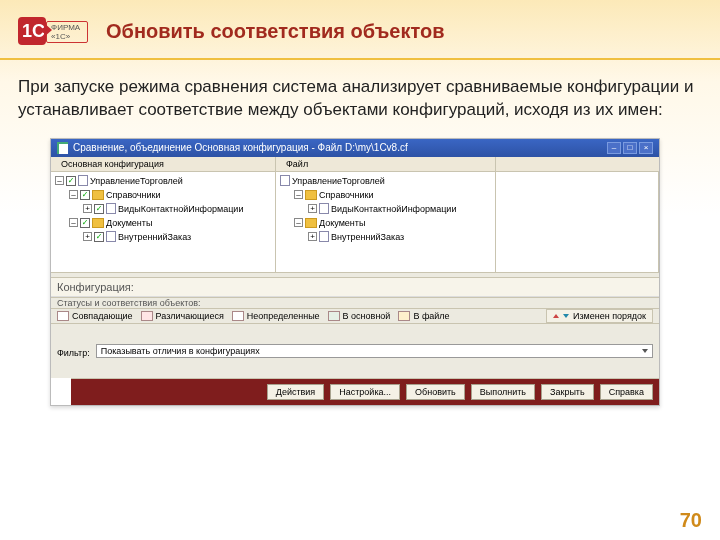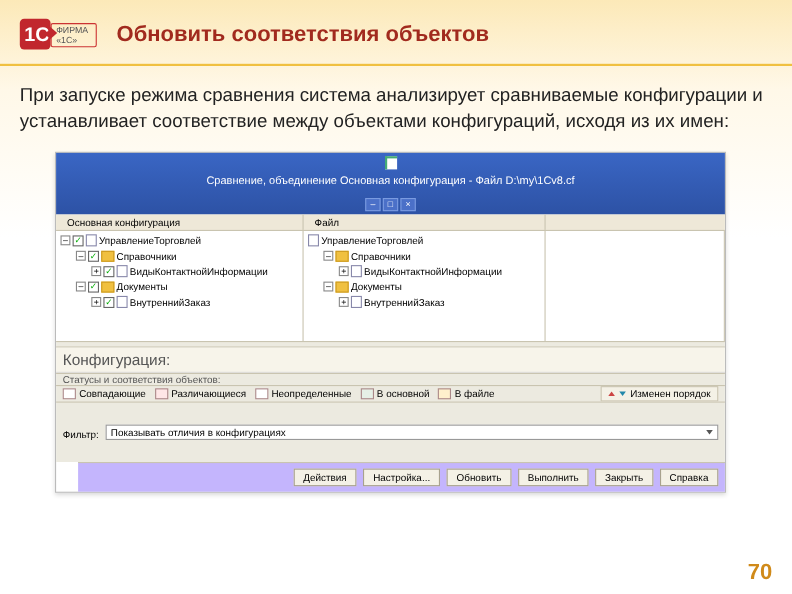--- a/index.html
+++ b/index.html
@@ -47,21 +47,21 @@
   }
   .dialog-wrap {
     margin: 4px 50px;
     border: 1px solid #bbb;
     box-shadow: 0 2px 4px rgba(0,0,0,.15);
     width: 610px;
   }
   .titlebar {
     background: linear-gradient(#3a66c4, #2d52a5);
     color: #fff; font-size: 10px; padding: 3px 6px;
-    display: flex; align-items: center; gap: 5px; flex-direction: column;
+    display: flex; align-items: center; gap: 5px;
   }
   .titlebar .doc-icon {
     width: 11px; height: 12px; background: #fff; display: inline-block;
     border-left: 2px solid #4a7; border-top: 2px solid #4a7;
   }
   .titlebar .spacer { flex: 1; }
   .win-controls { display: flex; gap: 2px; }
   .win-btn {
     width: 14px; height: 12px; background: #4b70c8;
     border: 1px solid #7a9be0; font-size: 8px; color:#fff;
@@ -86,21 +86,21 @@
     overflow: hidden;
   }
   .tree-row { display:flex; align-items:center; gap:2px; height:14px; white-space:nowrap; }
   .chk { width:10px;height:10px;border:1px solid #666;display:inline-flex;align-items:center;justify-content:center;font-size:8px;color:#0a0; }
   .exp { width:9px;height:9px;border:1px solid #888;display:inline-flex;align-items:center;justify-content:center;font-size:8px;line-height:1; }
   .fold { width:12px;height:10px;background:#f0c040;border:1px solid #cc9a20; }
   .doc { width:10px;height:11px;background:#fff;border:1px solid #88a; }
   .ind1 { margin-left: 14px; }
   .ind2 { margin-left: 28px; }
   .section-gap { height: 6px; background:#eceae0; border-top:1px solid #c9c4b0;border-bottom:1px solid #c9c4b0; }
-  .section-label { font-size: 14px; padding: 3px 6px; color:#555; background:#f7f4ea; border-bottom:1px solid #ddd; }
+  .section-label { font-size: 11px; padding: 3px 6px; color:#555; background:#f7f4ea; border-bottom:1px solid #ddd; }
   .status-row {
     display:flex; align-items:center; gap:8px; font-size:9px;
     background:#eceae0; padding:0 6px; border-top:1px solid #c9c4b0;
   }
   .swatch-lbl { display:flex; align-items:center; gap:3px; }
   .sw { width:12px;height:10px;border:1px solid #a88; }
   .chg-btn {
     border:1px solid #c9c4b0; background:#f4f1e6;
     padding:1px 6px; display:flex;align-items:center;gap:4px;
     margin-left:auto;
@@ -112,21 +112,21 @@
     display:flex;align-items:flex-end;gap:6px;font-size:9px;
     background:#eceae0;padding:20px 6px;border-top:1px solid #c9c4b0;
   }
   .filter-sel {
     flex:1;border:1px solid #999;background:#fff;padding:1px 4px;
     display:flex;align-items:center;justify-content:space-between;
   }
   .drop-arr {width:0;height:0;border-left:3px solid transparent;border-right:3px solid transparent;border-top:4px solid #555;}
   .btn-row {
     display:flex;gap:6px;justify-content:flex-end;
-    background:#c4b5fd;padding:5px 6px;border-top:1px solid #c9c4b0;margin-left:20px;
+    background:#7f1d1d;padding:5px 6px;border-top:1px solid #c9c4b0;margin-left:20px;
   }
   .btn {
     border:1px solid #a8a28e;background:#f4f1e6;font-size:9px;
     padding:2px 8px;
   }
   .page-num {
     position:absolute; bottom:8px; right:18px;
     color:#d08a1a; font-size:20px; font-weight:bold;
   }
 </style>

